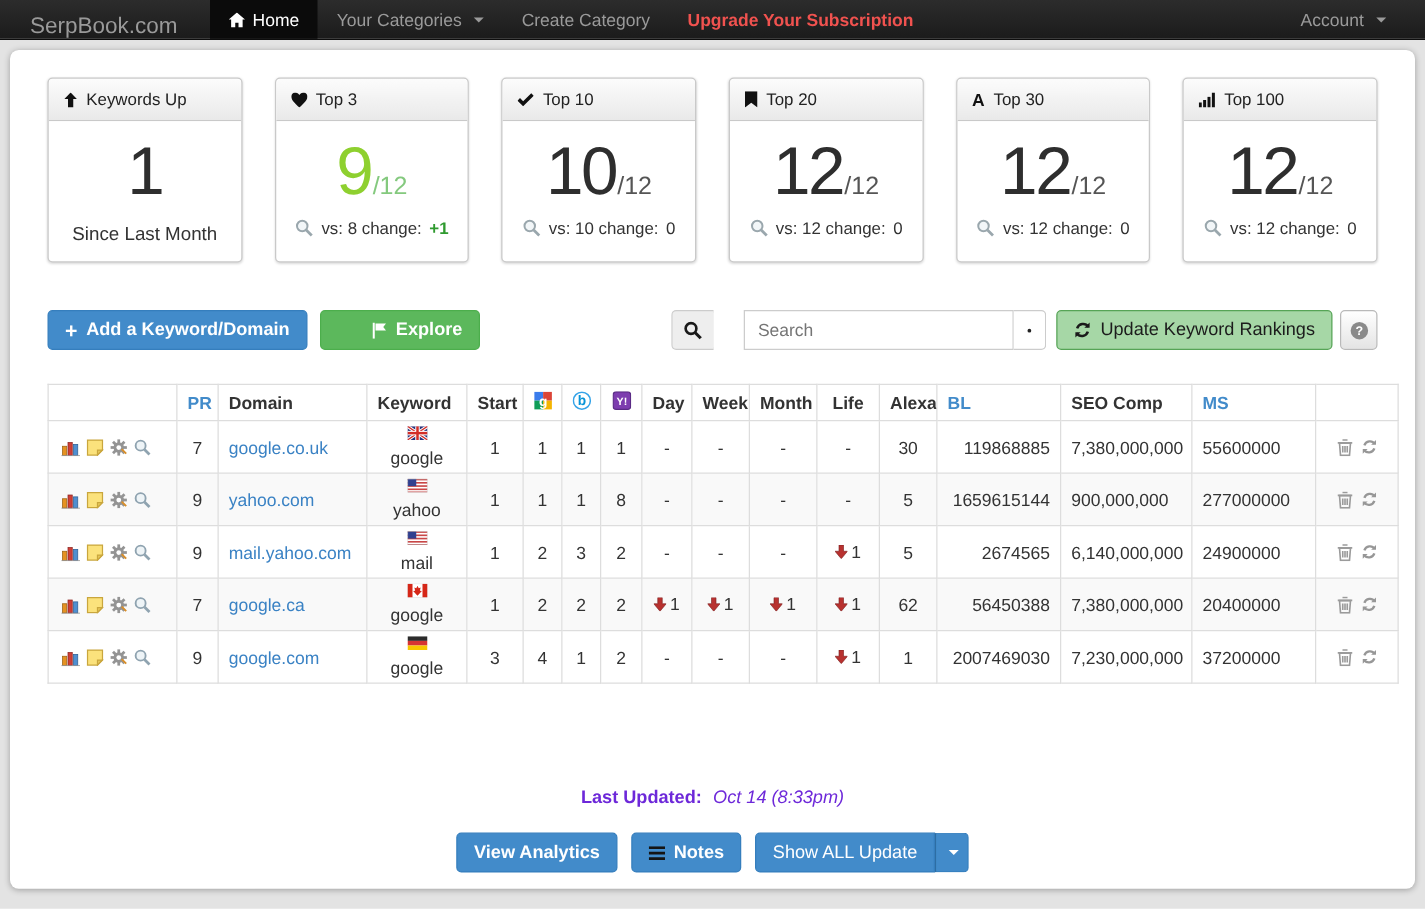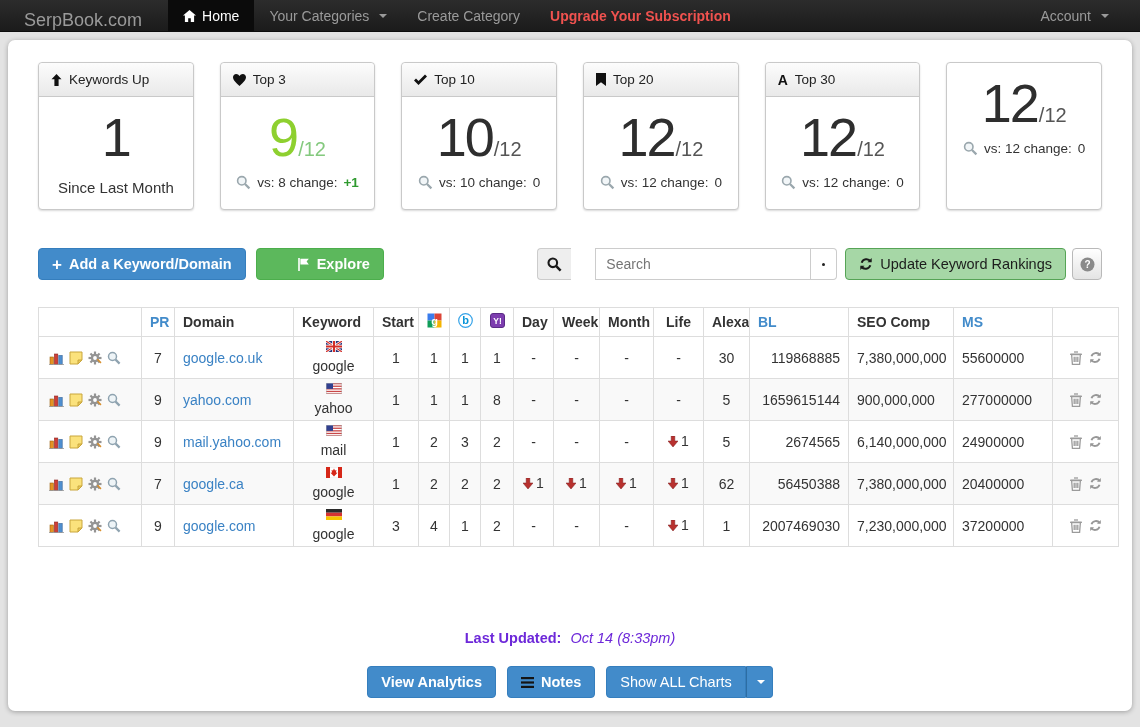--- a/index.html
+++ b/index.html
@@ -249,20 +249,31 @@
             <svg width="15" height="15" viewBox="0 0 15 15">
               <circle cx="5.8" cy="5.8" r="4.2" fill="#f2f6f8" stroke="#9aa7ad" stroke-width="1.6"></circle>
               <line x1="9" y1="9" x2="13.4" y2="13.4" stroke="#9aa7ad" stroke-width="2.2"></line>
             </svg>
           </span>
           <span>vs: 12 change:</span>
           <span class=""> 0</span>
         </div>
       </div>
       <div class="stat-card">
+        <div class="stat-header">
+          <span class="ic">
+            <svg width="13" height="12" viewBox="0 0 13 12" fill="#111">
+              <rect x="0" y="8" width="2.4" height="4"></rect>
+              <rect x="3.5" y="6" width="2.4" height="6"></rect>
+              <rect x="7" y="3.5" width="2.4" height="8.5"></rect>
+              <rect x="10.5" y="0" width="2.4" height="12"></rect>
+            </svg>
+          </span>
+          <span>Top 100</span>
+        </div>
         <div class="stat-body"><span class="big">12</span><span class="total">/12</span></div>
         <div class="stat-footer">
           <span class="ic">
             <svg width="15" height="15" viewBox="0 0 15 15">
               <circle cx="5.8" cy="5.8" r="4.2" fill="#f2f6f8" stroke="#9aa7ad" stroke-width="1.6"></circle>
               <line x1="9" y1="9" x2="13.4" y2="13.4" stroke="#9aa7ad" stroke-width="2.2"></line>
             </svg>
           </span>
           <span>vs: 12 change:</span>
           <span class=""> 0</span>
@@ -880,21 +891,21 @@
           <svg width="13" height="11" viewBox="0 0 13 11" fill="#141414">
             <rect y="0" width="13" height="2.2"></rect>
             <rect y="4.4" width="13" height="2.2"></rect>
             <rect y="8.8" width="13" height="2.2"></rect>
           </svg>
         </span>
       <span>Notes</span>
     </button>
     <div class="split">
       <button class="btn btn-primary main">
-        <span>Show ALL Charts</span>
+        <span>Show ALL Update</span>
       </button>
       <span class="caret-seg">
         <span class="caret"></span>
       </span>
     </div>
   </div>
 
   <div class="hr"></div>
 </main>
 

